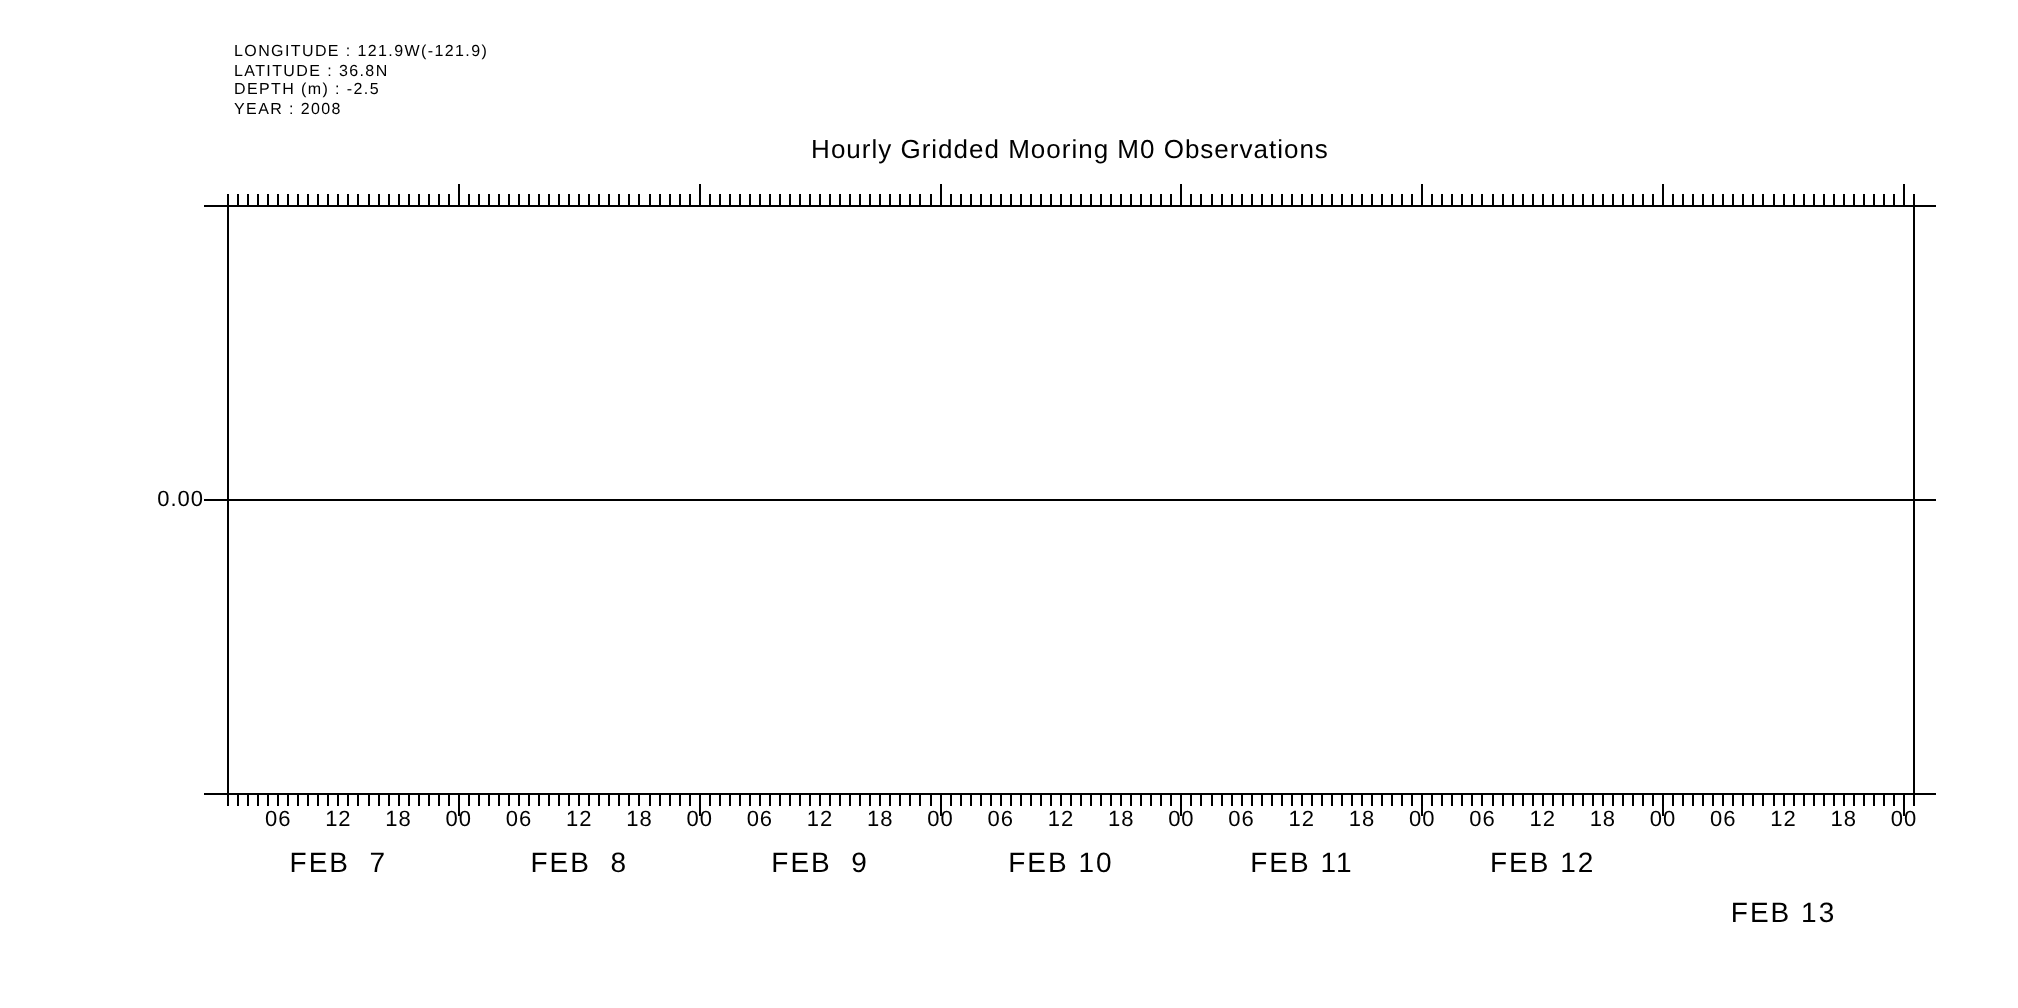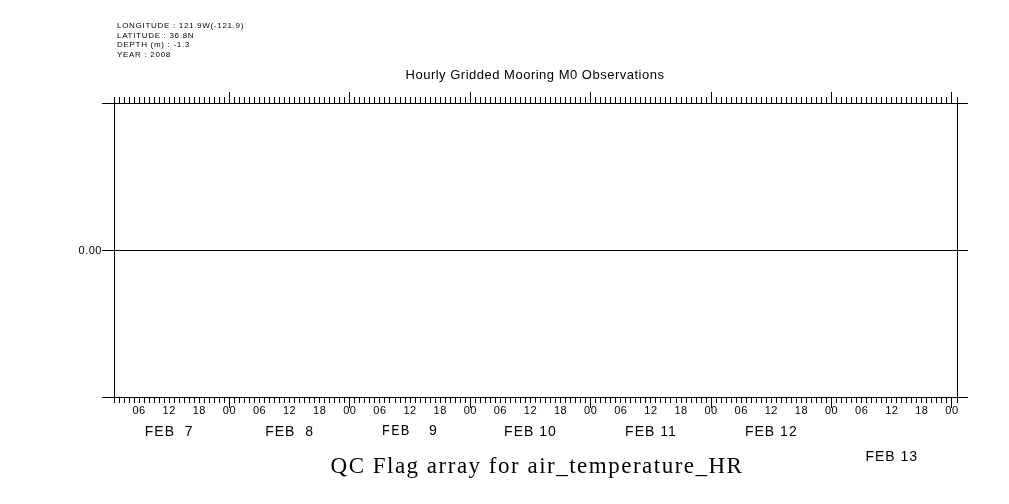--- a/index.html
+++ b/index.html
@@ -83,21 +83,21 @@
   }
 </style>
 </head>
 <body>
 
 <div class="page">
 
   <div class="meta">
     <div class="meta-line">LONGITUDE : 121.9W(-121.9)</div>
     <div class="meta-line">LATITUDE : 36.8N</div>
-    <div class="meta-line">DEPTH (m) : -1.3</div>
+    <div class="meta-line">DEPTH (m) : -2.5</div>
     <div class="meta-line">YEAR : 2008</div>
   </div>
 
   <div class="chart-title">Hourly Gridded Mooring M0 Observations</div>
 
   <svg id="plot-svg" width="1009" height="504" shape-rendering="crispEdges" stroke="#000000" stroke-width="1">
       <line x1="78" y1="103" x2="944" y2="103"></line>
       <line x1="78" y1="397" x2="944" y2="397"></line>
       <line x1="90" y1="103" x2="90" y2="397"></line>
       <line x1="933" y1="103" x2="933" y2="397"></line>
@@ -468,22 +468,21 @@
       <div class="hour-label" style="left: 717.232px; top: 404px;">06</div>
       <div class="hour-label" style="left: 747.339px; top: 404px;">12</div>
       <div class="hour-label" style="left: 777.446px; top: 404px;">18</div>
       <div class="hour-label" style="left: 807.554px; top: 404px;">00</div>
       <div class="hour-label" style="left: 837.661px; top: 404px;">06</div>
       <div class="hour-label" style="left: 867.768px; top: 404px;">12</div>
       <div class="hour-label" style="left: 897.875px; top: 404px;">18</div>
       <div class="hour-label" style="left: 927.982px; top: 404px;">00</div>
       <div class="day-label" style="left: 145.196px; top: 423px;">FEB  7</div>
       <div class="day-label" style="left: 265.625px; top: 423px;">FEB  8</div>
-      <div class="day-label" style="left: 386.054px; top: 423px; font-family: Liberation Mono, monospace;">FEB  9</div>
+      <div class="day-label" style="left: 386.054px; top: 423px;">FEB  9</div>
       <div class="day-label" style="left: 506.482px; top: 423px;">FEB 10</div>
       <div class="day-label" style="left: 626.911px; top: 423px;">FEB 11</div>
       <div class="day-label" style="left: 747.339px; top: 423px;">FEB 12</div>
       <div class="day-label" style="left: 867.768px; top: 448px;">FEB 13</div>
     </div>
 
-  <div class="chart-caption">QC Flag array for air_temperature_HR</div>
 
 </div>
 
 </body></html>

